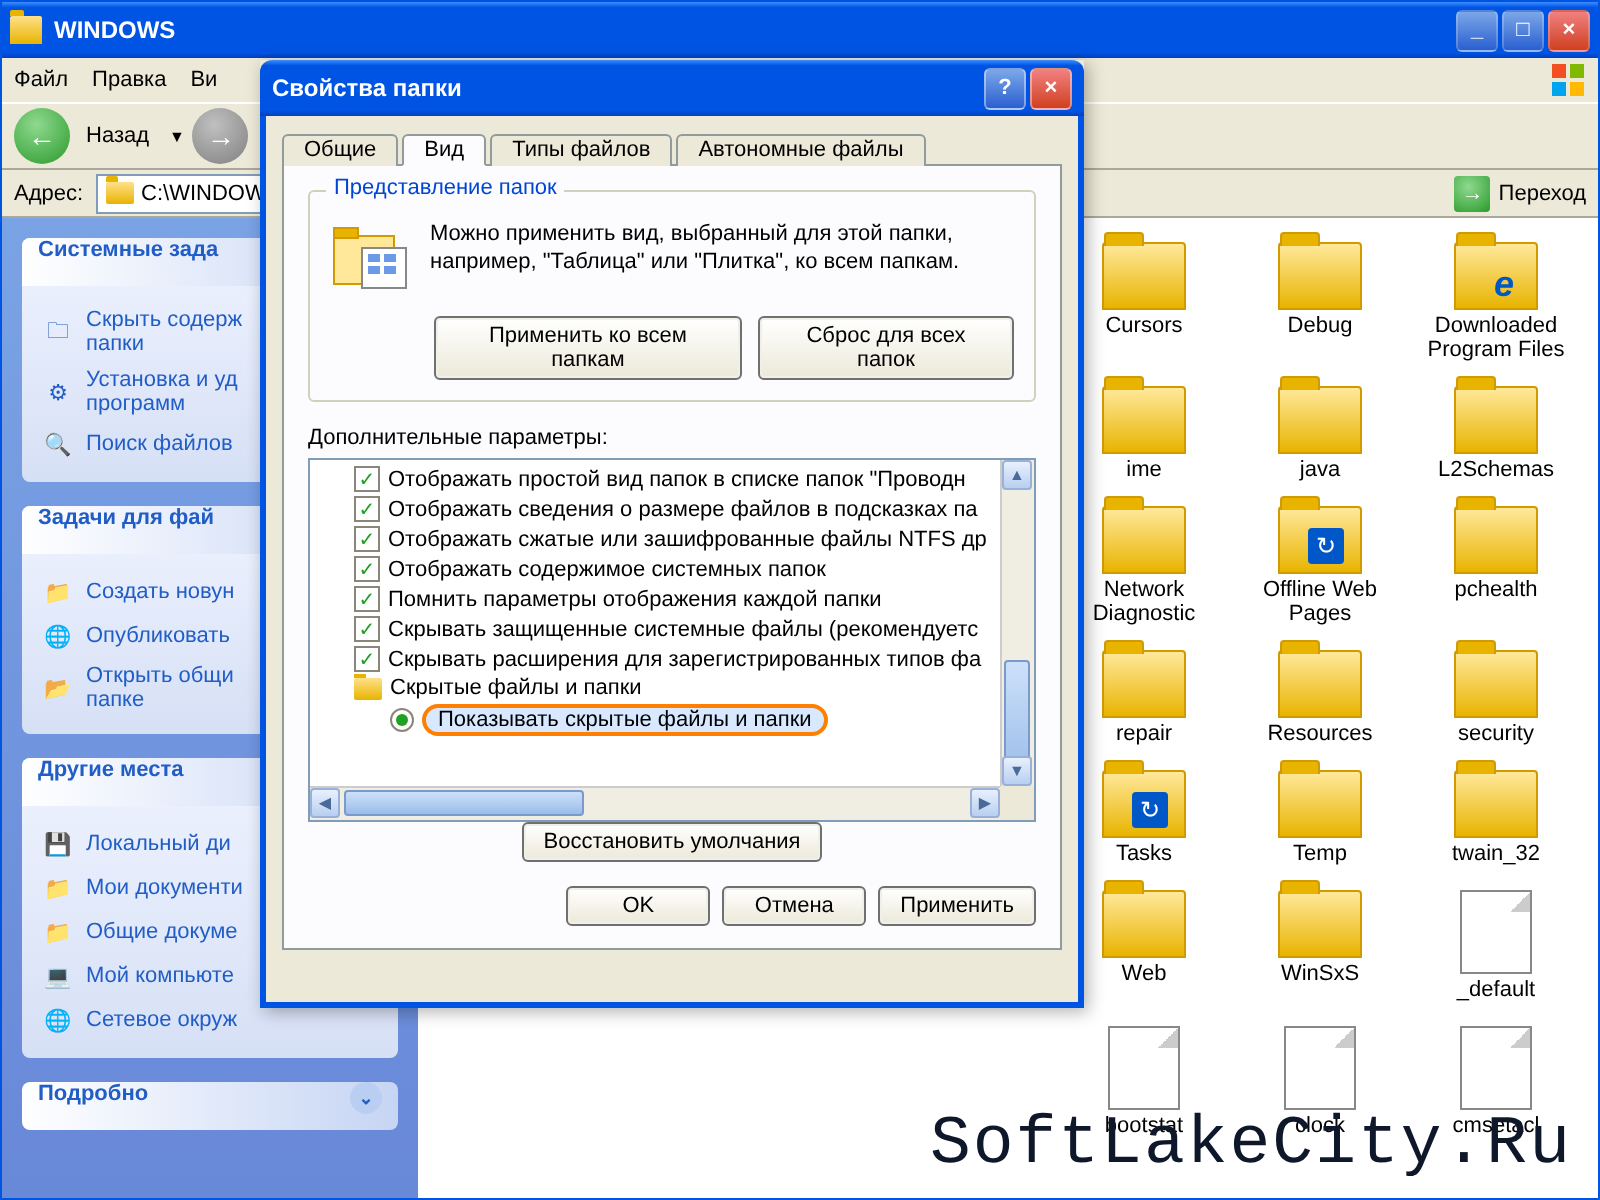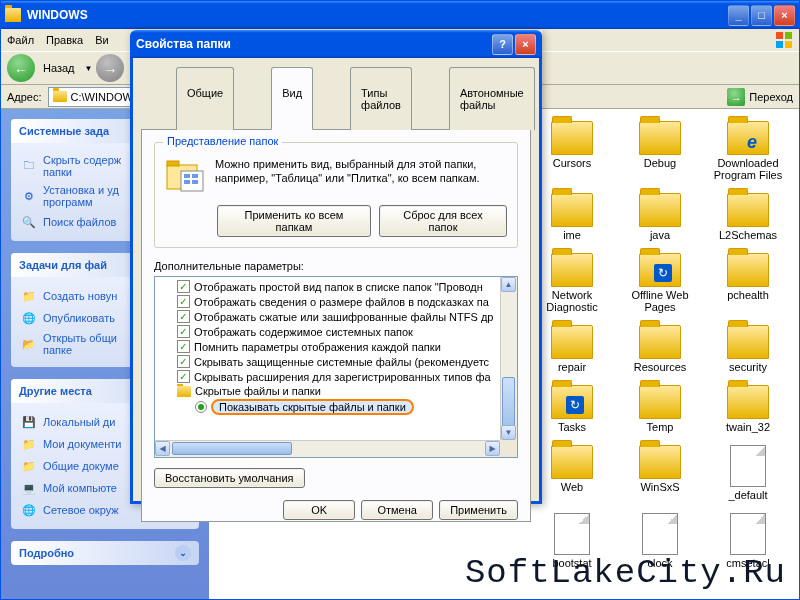--- a/index.html
+++ b/index.html
@@ -26,21 +26,21 @@
   .dropdown-arrow { font-size: 8px; margin-left: 2px; }
 
   .addressbar { height: 24px; background: #ece9d8; border-bottom: 1px solid #aca899; display: flex; align-items: center; padding: 0 6px; gap: 6px; }
   .addr-input { flex: 0 0 80px; height: 20px; border: 1px solid #7f9db9; background: white; padding: 0 4px; display: flex; align-items: center; justify-content: flex-end; }
   .go-btn { display: flex; align-items: center; gap: 4px; margin-left: auto; }
   .go-arrow { width: 18px; height: 18px; background: radial-gradient(circle at 40% 30%, #8fd98f, #2a9a2a); border-radius: 2px; color: white; display: flex; align-items: center; justify-content: center; }
 
   .body-area { display: flex; height: calc(100% - 108px); }
   .sidebar { width: 208px; background: linear-gradient(to bottom, #7aa3e5, #6888d8); padding: 10px; overflow: hidden; }
   .side-panel { background: linear-gradient(to bottom, #eff3ff, #d6e0f5); border-radius: 4px; margin-bottom: 12px; overflow: hidden; }
-  .side-header { background: linear-gradient(to right, #fff, #c6d5f4); height: 24px; display: flex; align-items: center; padding: 0 8px; color: #215dc6; font-weight: bold; justify-content: space-between; }
+  .side-header { background: linear-gradient(to right, #fff, #c6d5f4); height: 24px; display: flex; padding: 0 8px; color: #215dc6; font-weight: bold; justify-content: space-between; }
   .side-header .chev { width: 16px; height: 16px; border-radius: 50%; background: #b9cef0; color: #215dc6; display: flex; align-items: center; justify-content: center; font-size: 9px; }
   .side-list { padding: 8px 10px; }
   .side-item { display: flex; align-items: center; gap: 6px; padding: 3px 0; color: #215dc6; cursor: pointer; }
   .side-item .ico { width: 16px; height: 16px; display:flex; align-items:center; justify-content:center; }
 
   .main-pane { flex: 1; background: white; padding: 12px; overflow: hidden; position: relative; }
   .folder-grid { display: grid; grid-template-columns: repeat(3, 78px); gap: 12px 10px; justify-content: end; margin-left: auto; width: 280px; }
   .grid-cell { display: flex; flex-direction: column; align-items: center; text-align: center; gap: 2px; }
   .folder-lg { width: 42px; height: 34px; background: linear-gradient(to bottom, #ffe89a, #e8b400); border-radius: 2px 2px 0 0; position: relative; border: 1px solid #d09a00; }
   .folder-lg::before { content: ''; position: absolute; top: -6px; left: 0; width: 18px; height: 6px; background: #e8b400; border-radius: 2px 2px 0 0; border: 1px solid #d09a00; border-bottom: none; }
@@ -52,21 +52,21 @@
 
   
   .dialog { position: absolute; top: 30px; left: 130px; width: 412px; height: 474px; box-shadow: 2px 2px 8px rgba(0,0,0,0.3); z-index: 100; }
   .dlg-title { height: 28px; background: linear-gradient(to bottom, #3b8eff 0%, #0054e3 10%, #0054e3 90%, #0040c0 100%); display: flex; align-items: center; padding: 0 6px; color: white; font-weight: bold; border-radius: 6px 6px 0 0; }
   .dlg-title-text { flex: 1; font-size: 12px; }
   .dlg-btn { width: 21px; height: 21px; border-radius: 3px; margin-left: 2px; display: flex; align-items: center; justify-content: center; color: white; font-weight: bold; font-family: Arial; border: 1px solid rgba(255,255,255,0.4);}
   .dlg-btn.help { background: linear-gradient(to bottom, #7ba7e8, #2a5fd0); }
   .dlg-btn.close { background: linear-gradient(to bottom, #f08080, #d04020); }
   .dlg-body { background: #ece9d8; border: 3px solid #0054e3; border-top: none; height: calc(100% - 28px); padding: 8px; }
   .tabstrip { display: flex; border-bottom: 1px solid #919b9c; }
-  .tab { padding: 19px 10px; border: 1px solid #919b9c; border-bottom: none; background: #ece9d8; margin-right: 2px; border-radius: 3px 3px 0 0; position: relative; top: 1px; margin-left: 35px; }
+  .tab { padding: 1px 10px; border: 1px solid #919b9c; border-bottom: none; background: #ece9d8; margin-right: 2px; border-radius: 3px 3px 0 0; position: relative; top: 1px; }
   .tab.active { background: #fcfcfe; border-bottom: 1px solid #fcfcfe; z-index: 2; }
   .tabpage { background: #fcfcfe; border: 1px solid #919b9c; border-top: none; padding: 12px; height: 392px; }
 
   .groupbox { border: 1px solid #d0d0bf; border-radius: 3px; padding: 14px 10px 10px; position: relative; margin-bottom: 12px; }
   .groupbox-title { position: absolute; top: -8px; left: 8px; background: #fcfcfe; padding: 0 4px; color: #0046d5; }
   .gb-row { display: flex; gap: 10px; }
   .gb-ico { width: 40px; height: 38px; flex-shrink: 0; display:flex; align-items:center; justify-content:center; }
   .gb-text { flex: 1; line-height: 14px; }
   .gb-btns { display: flex; gap: 8px; margin-top: 10px; margin-left: 52px; }
   .xp-button { background: linear-gradient(to bottom, #fff, #ece9d8); border: 1px solid #707070; border-radius: 3px; padding: 3px 10px; box-shadow: inset 0 0 0 1px #f0f0ea; }
@@ -85,21 +85,21 @@
   .tree-scroll-h { position: absolute; left: 0; right: 0; bottom: 0; height: 17px; background: #f0eee2; border-top: 1px solid #ccc; }
   .scroll-btn { width:15px; height:15px; background:linear-gradient(#e8f0fd,#b8cff0); border:1px solid #99b0d8; border-radius:2px; font-size:8px; color:#4a6a9a; display:flex;align-items:center;justify-content:center;}
   .tree-scroll .scroll-btn:first-child{position:absolute;top:0;}
   .tree-scroll .scroll-btn:last-child{position:absolute;bottom:0;}
   .scroll-thumb-v{position:absolute;top:17px;left:1px;width:13px;height:60px;background:linear-gradient(#cde0fa,#9abde8);border:1px solid #7a99cc;border-radius:2px;}
   .scroll-thumb-h{position:absolute;left:17px;top:1px;height:13px;width:120px;background:linear-gradient(#cde0fa,#9abde8);border:1px solid #7a99cc;border-radius:2px;}
   .tree-scroll-h .scroll-btn:first-child{position:absolute;left:0;}
   .tree-scroll-h .scroll-btn:nth-child(3){position:absolute;right:17px;}
   .scroll-corner{position:absolute;right:0;bottom:0;width:17px;height:17px;background:#ece9d8;}
 
-  .restore-row { display: flex; justify-content: flex-start; margin-top: 10px; }
+  .restore-row { display: flex; justify-content: center; }
   .dlg-footer { display: flex; justify-content: flex-end; gap: 6px; margin-top: 12px; }
   .dlg-footer .xp-button { min-width: 72px; }
 
   .watermark { position: absolute; bottom: 8px; right: 14px; font-family: Liberation Mono, monospace; font-size: 34px; color: #0f172a; z-index: 200; letter-spacing: 1px; }
 
   .mini-folder { width: 14px; height: 11px; background: linear-gradient(#ffe08a, #e8b400); border-radius: 1px; position: relative; flex-shrink: 0; }
   .mini-folder::before { content:''; position:absolute; top:-3px; left:0; width:6px; height:3px; background:#e8b400; border-radius:1px 1px 0 0;}
 </style>
 </head>
 <body>

